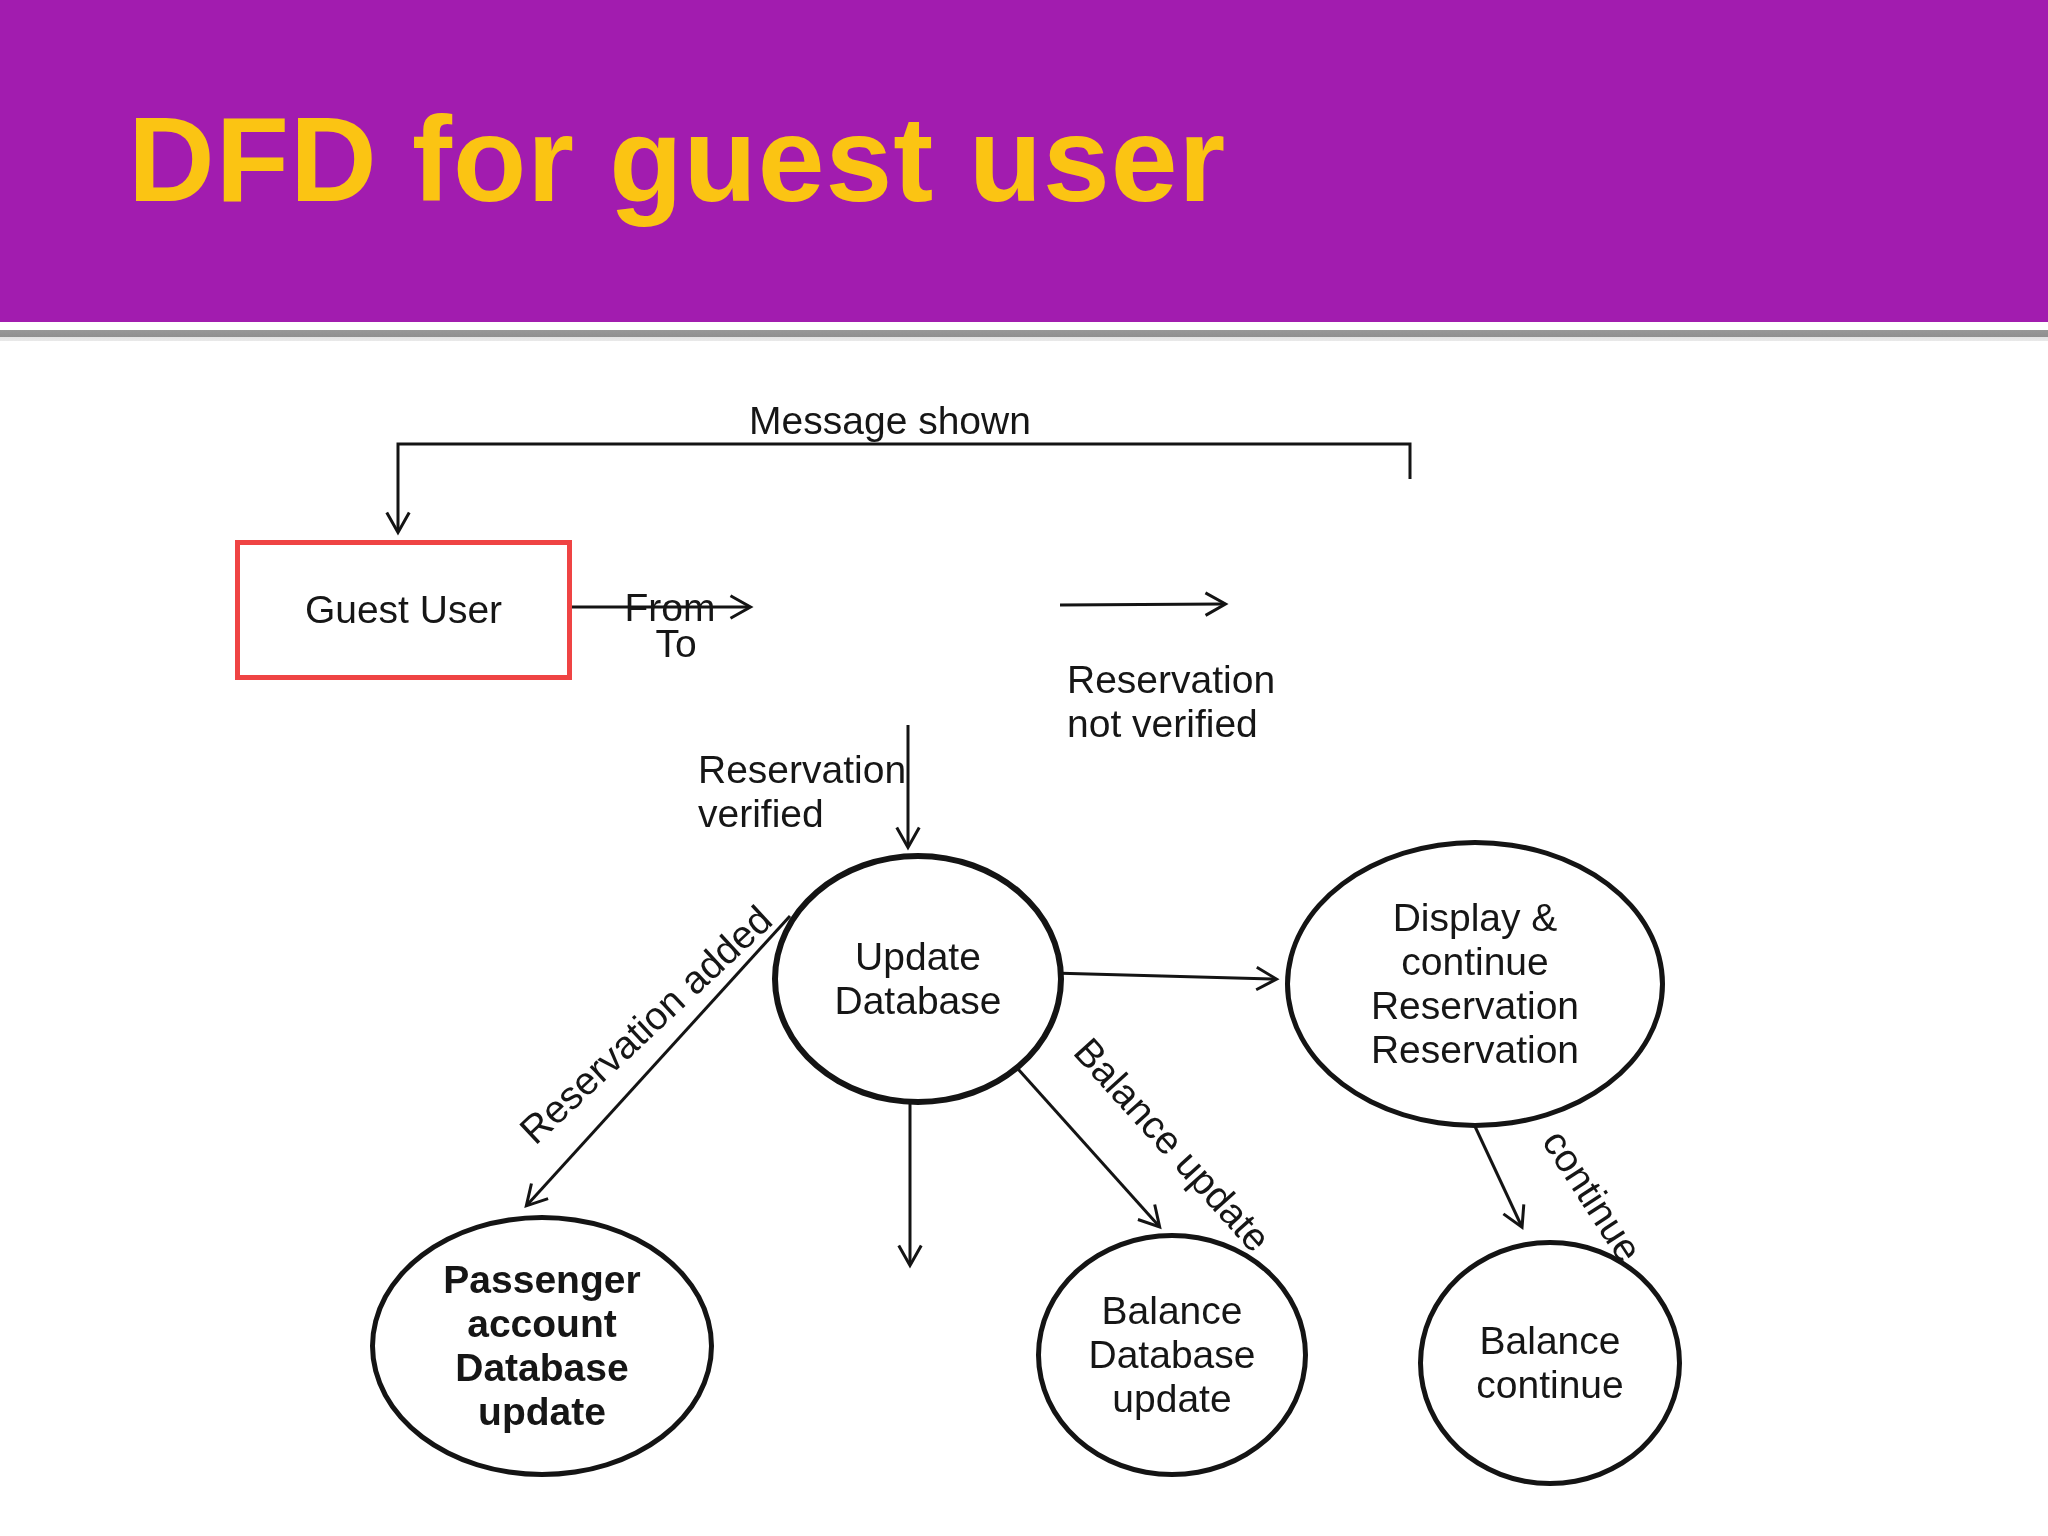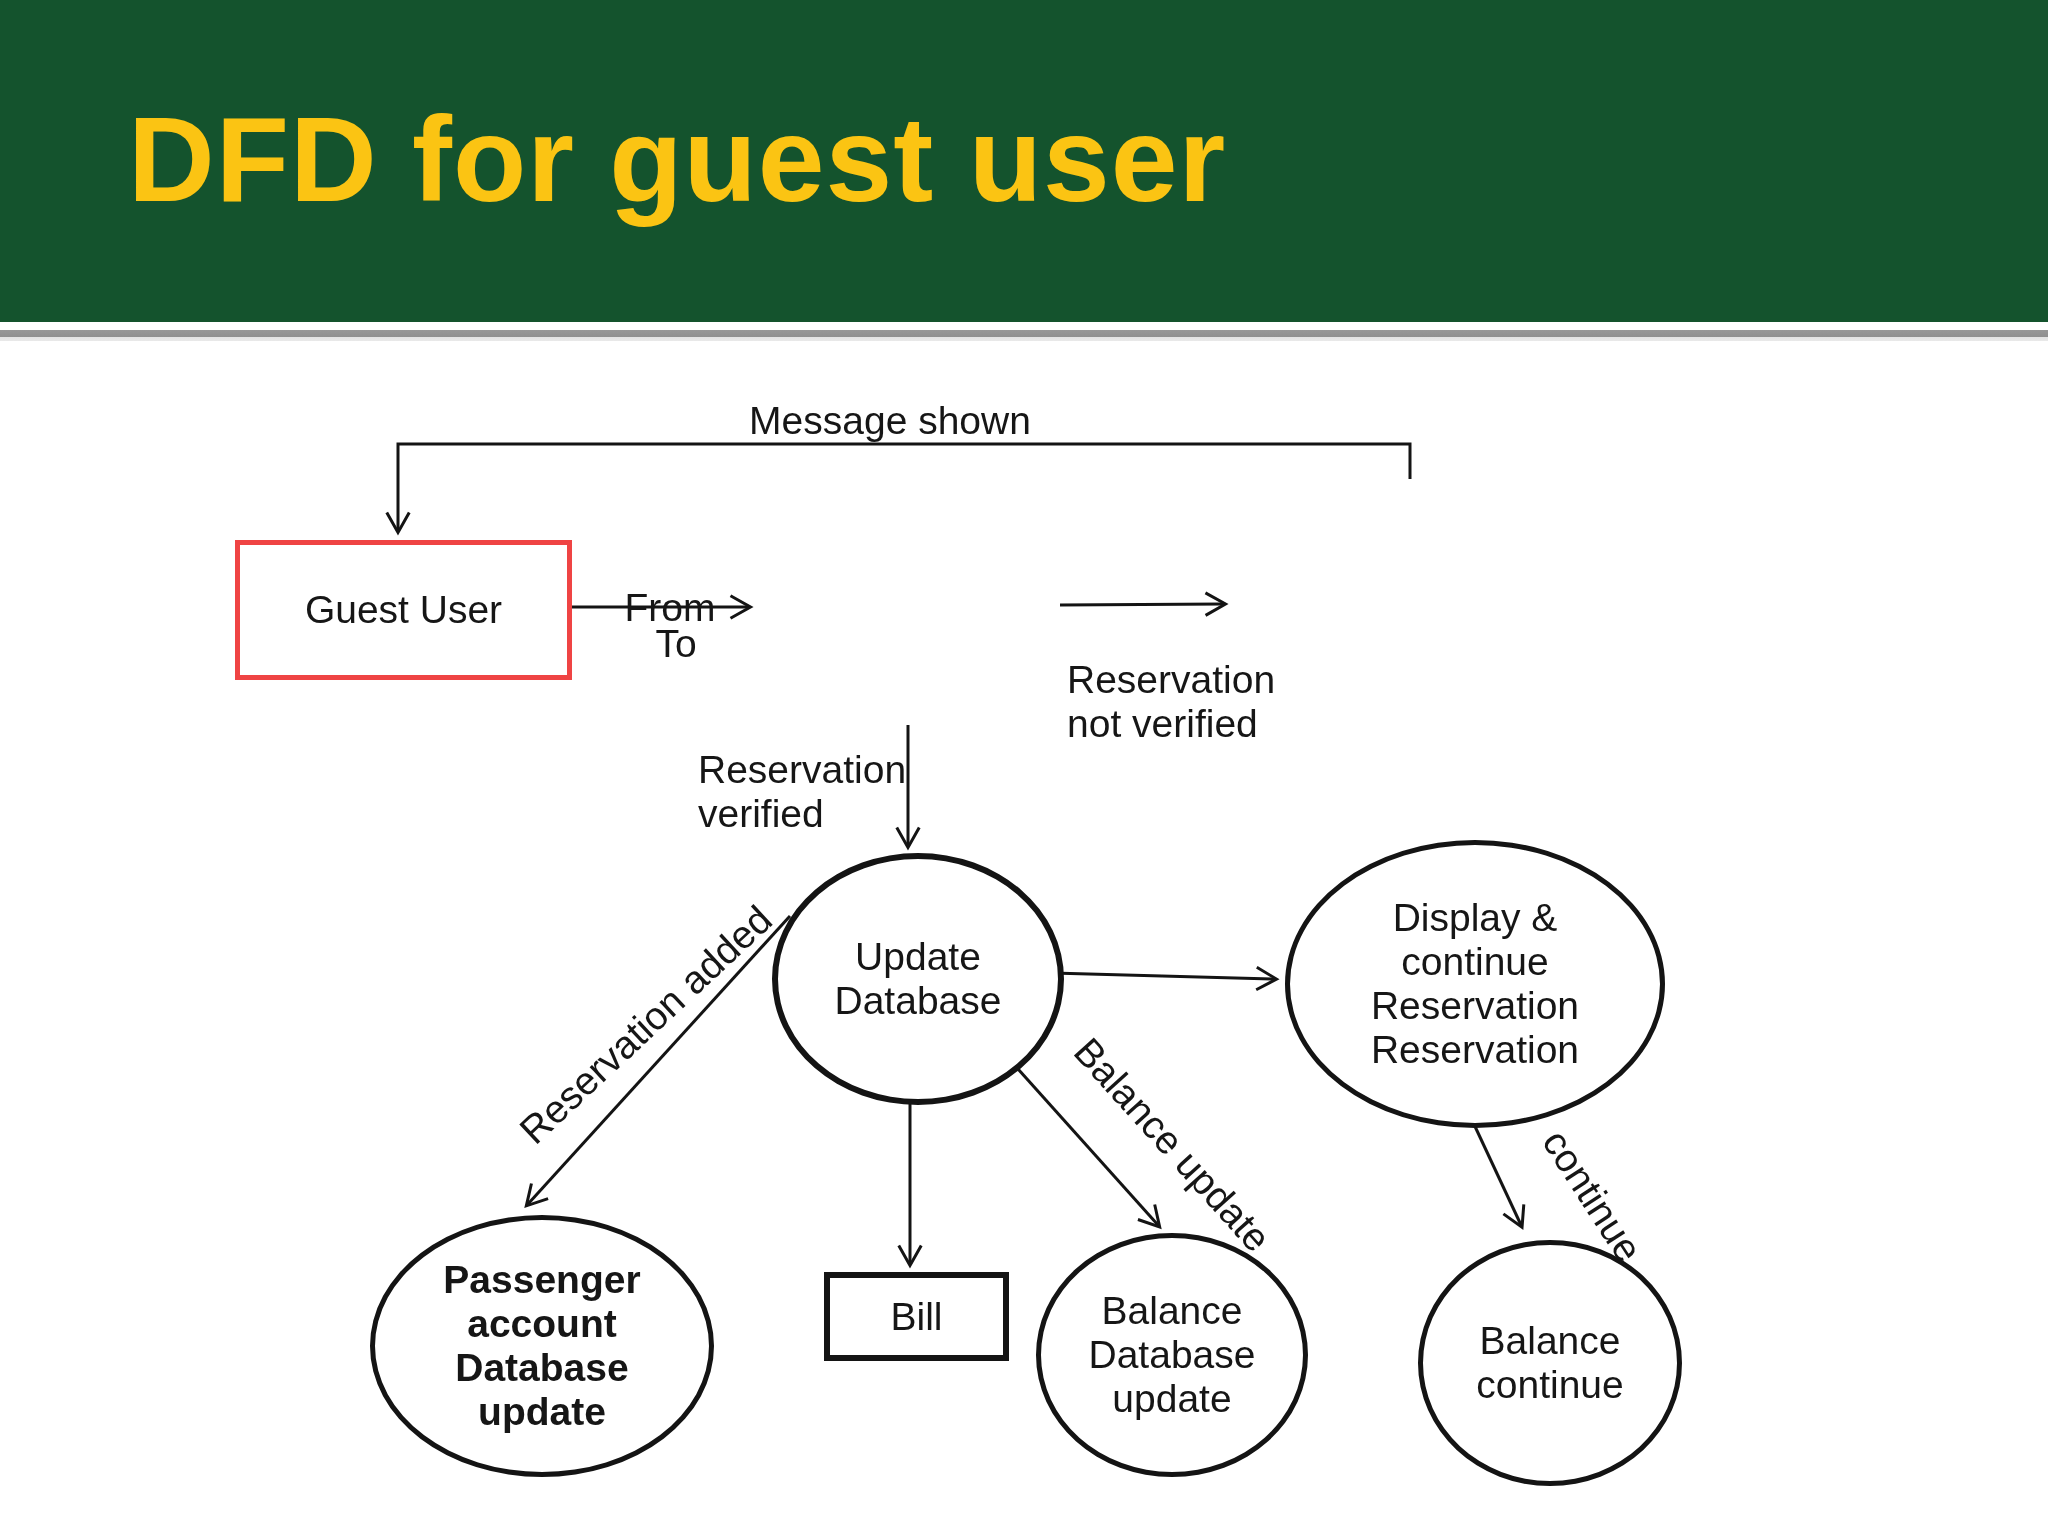--- a/index.html
+++ b/index.html
@@ -1,21 +1,21 @@
 <!DOCTYPE html>
 <html><head>
 <meta charset="utf-8">
 <style>
   html,body{margin:0;padding:0;background:#ffffff;}
   body{width:2048px;height:1536px;overflow:hidden;
        font-family:"Liberation Sans", sans-serif;}
   .slide{position:absolute;left:0;top:0;width:2048px;height:1536px;background:#ffffff;}
 
   
-  .banner{position:absolute;left:0;top:0;width:2048px;height:322px;background:#14532d;}
+  .banner{position:absolute;left:0;top:0;width:2048px;height:322px;background:#a21caf;}
   .slide-title{position:absolute;left:128px;top:96px;
       font-size:120px;font-weight:bold;letter-spacing:1px;
       color:#FBC413;white-space:nowrap;line-height:1.05;}
   .separator{position:absolute;left:0;top:322px;width:2048px;height:26px;
       background:linear-gradient(to bottom,#ffffff 0px,#ffffff 8px,#979797 8px,#8f8f8f 15px,#e2e2e2 15px,#e9e9e9 19px,#ffffff 19px);}
 
   
   .diagram{position:absolute;left:0;top:0;width:2048px;height:1536px;}
   .edges{position:absolute;left:0;top:0;width:2048px;height:1536px;}
 
@@ -94,23 +94,20 @@
 Reservation</span>
     </div>
 
     <div class="node ellipse" id="node-passenger">
       <span>Passenger
 account
 Database
 update</span>
     </div>
 
-    <div class="node" id="node-bill">
-      <span>Bill</span>
-    </div>
 
     <div class="node ellipse" id="node-balance">
       <span>Balance
 Database
 update</span>
     </div>
 
     <div class="node ellipse" id="node-access">
       <span>Balance
 continue</span>

